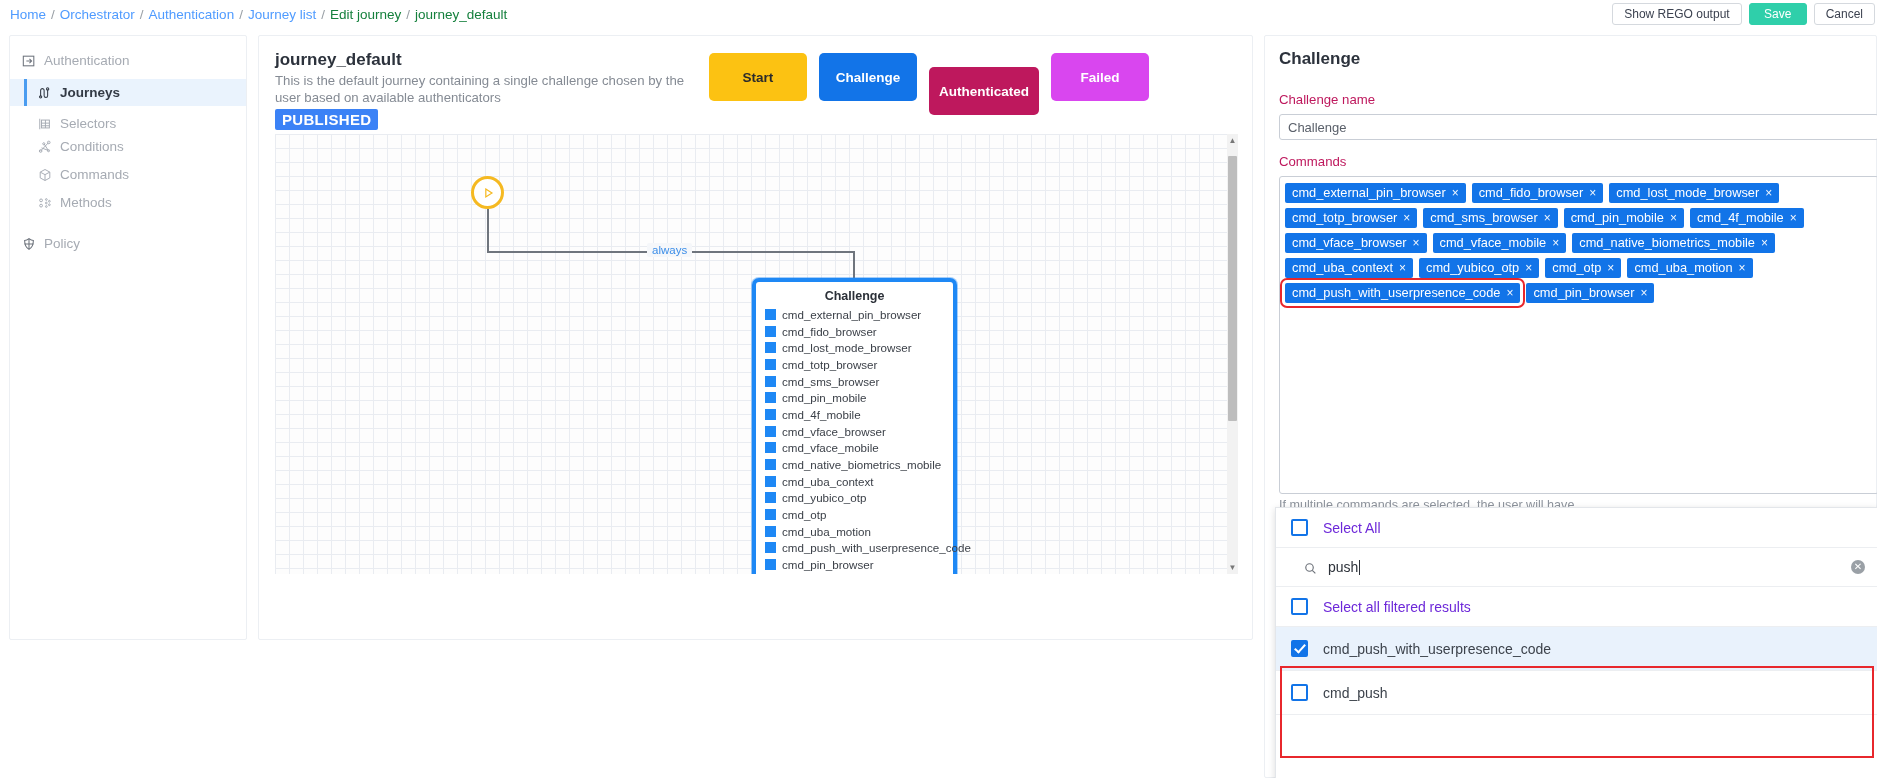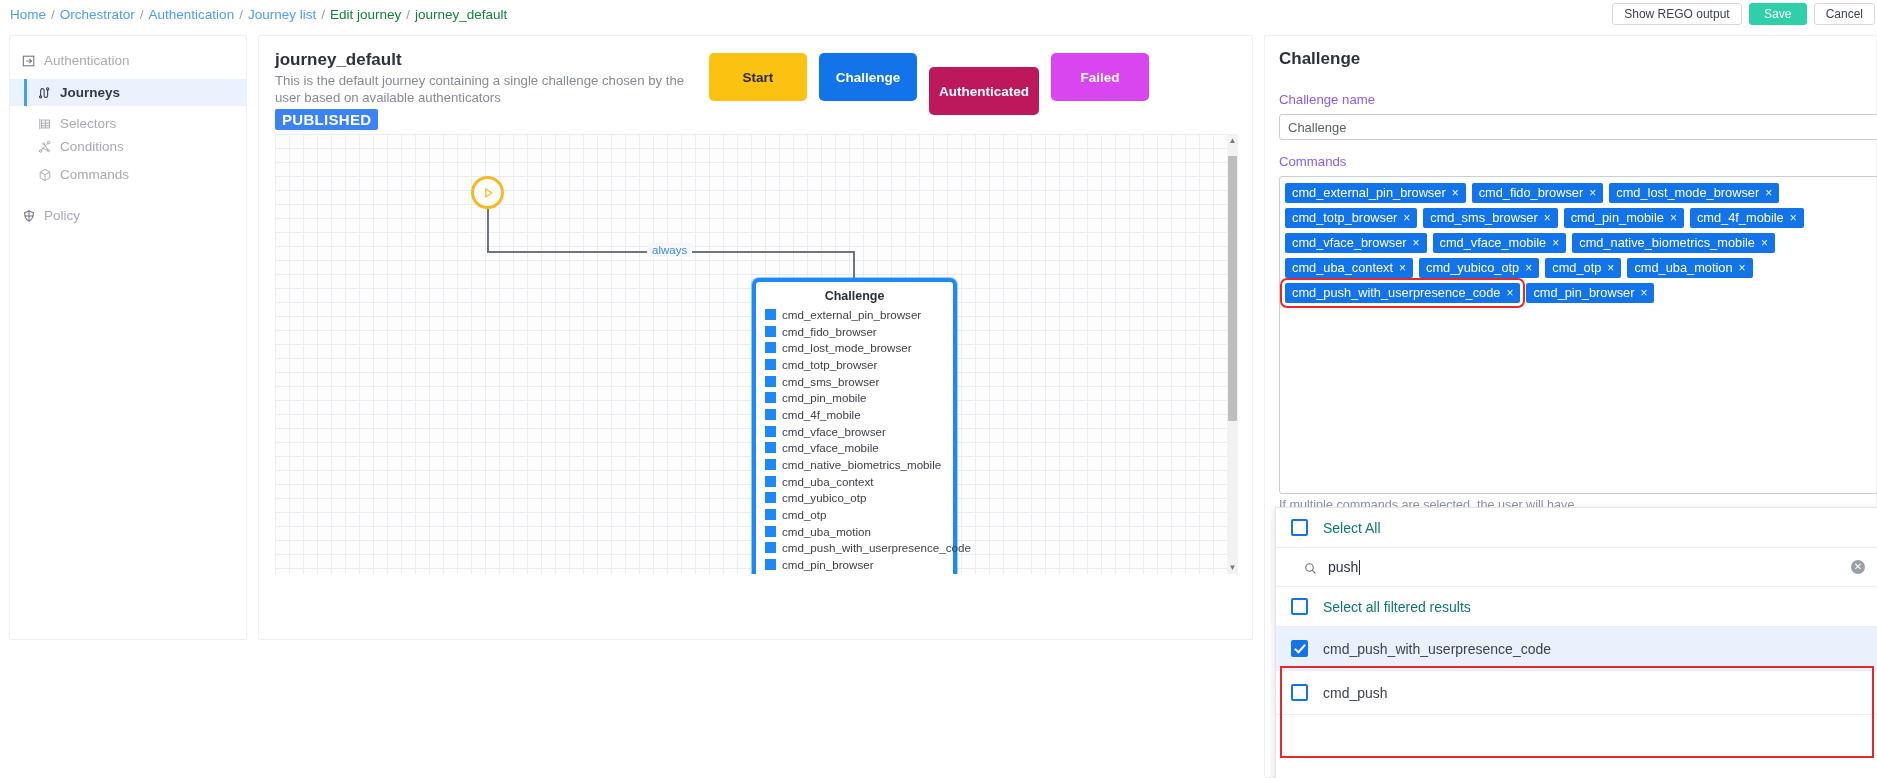--- a/index.html
+++ b/index.html
@@ -107,21 +107,21 @@
   .cnode ul { list-style: none; margin: 3px 0 0 9px; }
   .cnode li { display: flex; align-items: center; height: 16.7px; font-size: 11.6px; color: #3a3f47; }
   .sw { width: 11px; height: 11px; background: #1e88f5; margin-right: 6px; flex: none; }
 
   
   .rpanel {
     position: absolute; left: 1264px; top: 35px; width: 613px; height: 743px;
     background: #ffffff; border: 1px solid #eceff3; border-radius: 2px;
   }
   .rtitle { position: absolute; left: 14px; top: 13px; font-size: 17px; font-weight: bold; color: #2c323c; }
-  .rlabel { font-size: 13.2px; color: #8b5cf6; }
+  .rlabel { font-size: 13.2px; color: #be185d; }
   .field-label { position: absolute; left: 14px; top: 56px; }
   .txtinput {
     position: absolute; left: 14px; top: 78px; width: 600px; height: 26px;
     border: 1px solid #c9ced6; border-radius: 3px; font-size: 13px; color: #5a606a;
     padding: 0 8px; outline: none; font-family: "Liberation Sans", sans-serif; background: #fff;
   }
   .cmd-label { position: absolute; left: 14px; top: 118px; }
   .tagbox {
     position: absolute; left: 14px; top: 140px; width: 600px; height: 318px;
     border: 1px solid #c9ced6; border-radius: 3px; padding: 6px 5px;
@@ -150,21 +150,21 @@
   .cbx {
     width: 17px; height: 17px; border: 2px solid #1274e8; border-radius: 2px;
     background: #fff; flex: none; margin-right: 15px;
     display: flex; align-items: center; justify-content: center;
   }
   .cbx.checked { background: #1274e8; }
   .cbx.checked:after {
     content: ""; width: 4px; height: 9px; border: solid #fff; border-width: 0 2px 2px 0;
     transform: rotate(42deg); margin-top: -2px;
   }
-  .dd-text { font-size: 14px; color: #0f766e; }
+  .dd-text { font-size: 14px; color: #6d28d9; }
   .dd-row.item .dd-text { color: #3c424b; }
   .dd-row.selected { background: #e9f2fc; }
 
   .searchrow {
     display: flex; align-items: center; height: 39px; padding-left: 28px;
     border-bottom: 1px solid #eceef1; position: relative;
   }
   .search-ico { width: 13px; height: 13px; margin-right: 11px; flex: none; color: #6b7078; }
   .search-val { font-size: 14px; color: #2d323a; }
   .caret { display: inline-block; width: 1px; height: 15px; background: #2d323a; margin-left: 1px; vertical-align: -3px; }
@@ -250,20 +250,34 @@
   <div class="nav-item nav-sub" style="margin-top:3px;">
     <span class="ico">
       <svg viewBox="0 0 16 16" width="14" height="14" fill="none" stroke="#a6abb3" stroke-width="1.1">
         <path d="M8 1.7l5.5 3v6.6L8 14.3 2.5 11.3V4.7z"></path>
           <path d="M2.7 4.8L8 7.6l5.3-2.8M8 7.6v6.5"></path>
       </svg>
     </span>
     <span>Commands</span>
   </div>
 
+  <div class="nav-item nav-sub" style="margin-top:3px;">
+    <span class="ico">
+      <svg viewBox="0 0 16 16" width="14" height="14" fill="none" stroke="#a6abb3" stroke-width="1.1">
+        <circle cx="3.5" cy="5" r="1.6"></circle>
+          <circle cx="3.5" cy="11" r="1.6"></circle>
+          <circle cx="9.5" cy="4" r="1"></circle>
+          <circle cx="9.5" cy="8" r="1"></circle>
+          <circle cx="9.5" cy="12" r="1"></circle>
+          <circle cx="13" cy="6" r="1"></circle>
+          <circle cx="13" cy="10" r="1"></circle>
+      </svg>
+    </span>
+    <span>Methods</span>
+  </div>
 
   <div class="nav-item group" style="margin-top:16px;">
     <span class="ico">
       <svg viewBox="0 0 16 16" width="14" height="14" fill="none" stroke="#6e747d" stroke-width="1.2">
         <path d="M8 2c2 1.4 3.8 1.9 5 1.9 0 5-1.6 8.2-5 10.1C4.6 12.1 3 8.9 3 3.9 4.2 3.9 6 3.4 8 2z"></path>
           <path d="M8 2v12M3 8h10"></path>
       </svg>
     </span>
     <span>Policy</span>
   </div>

